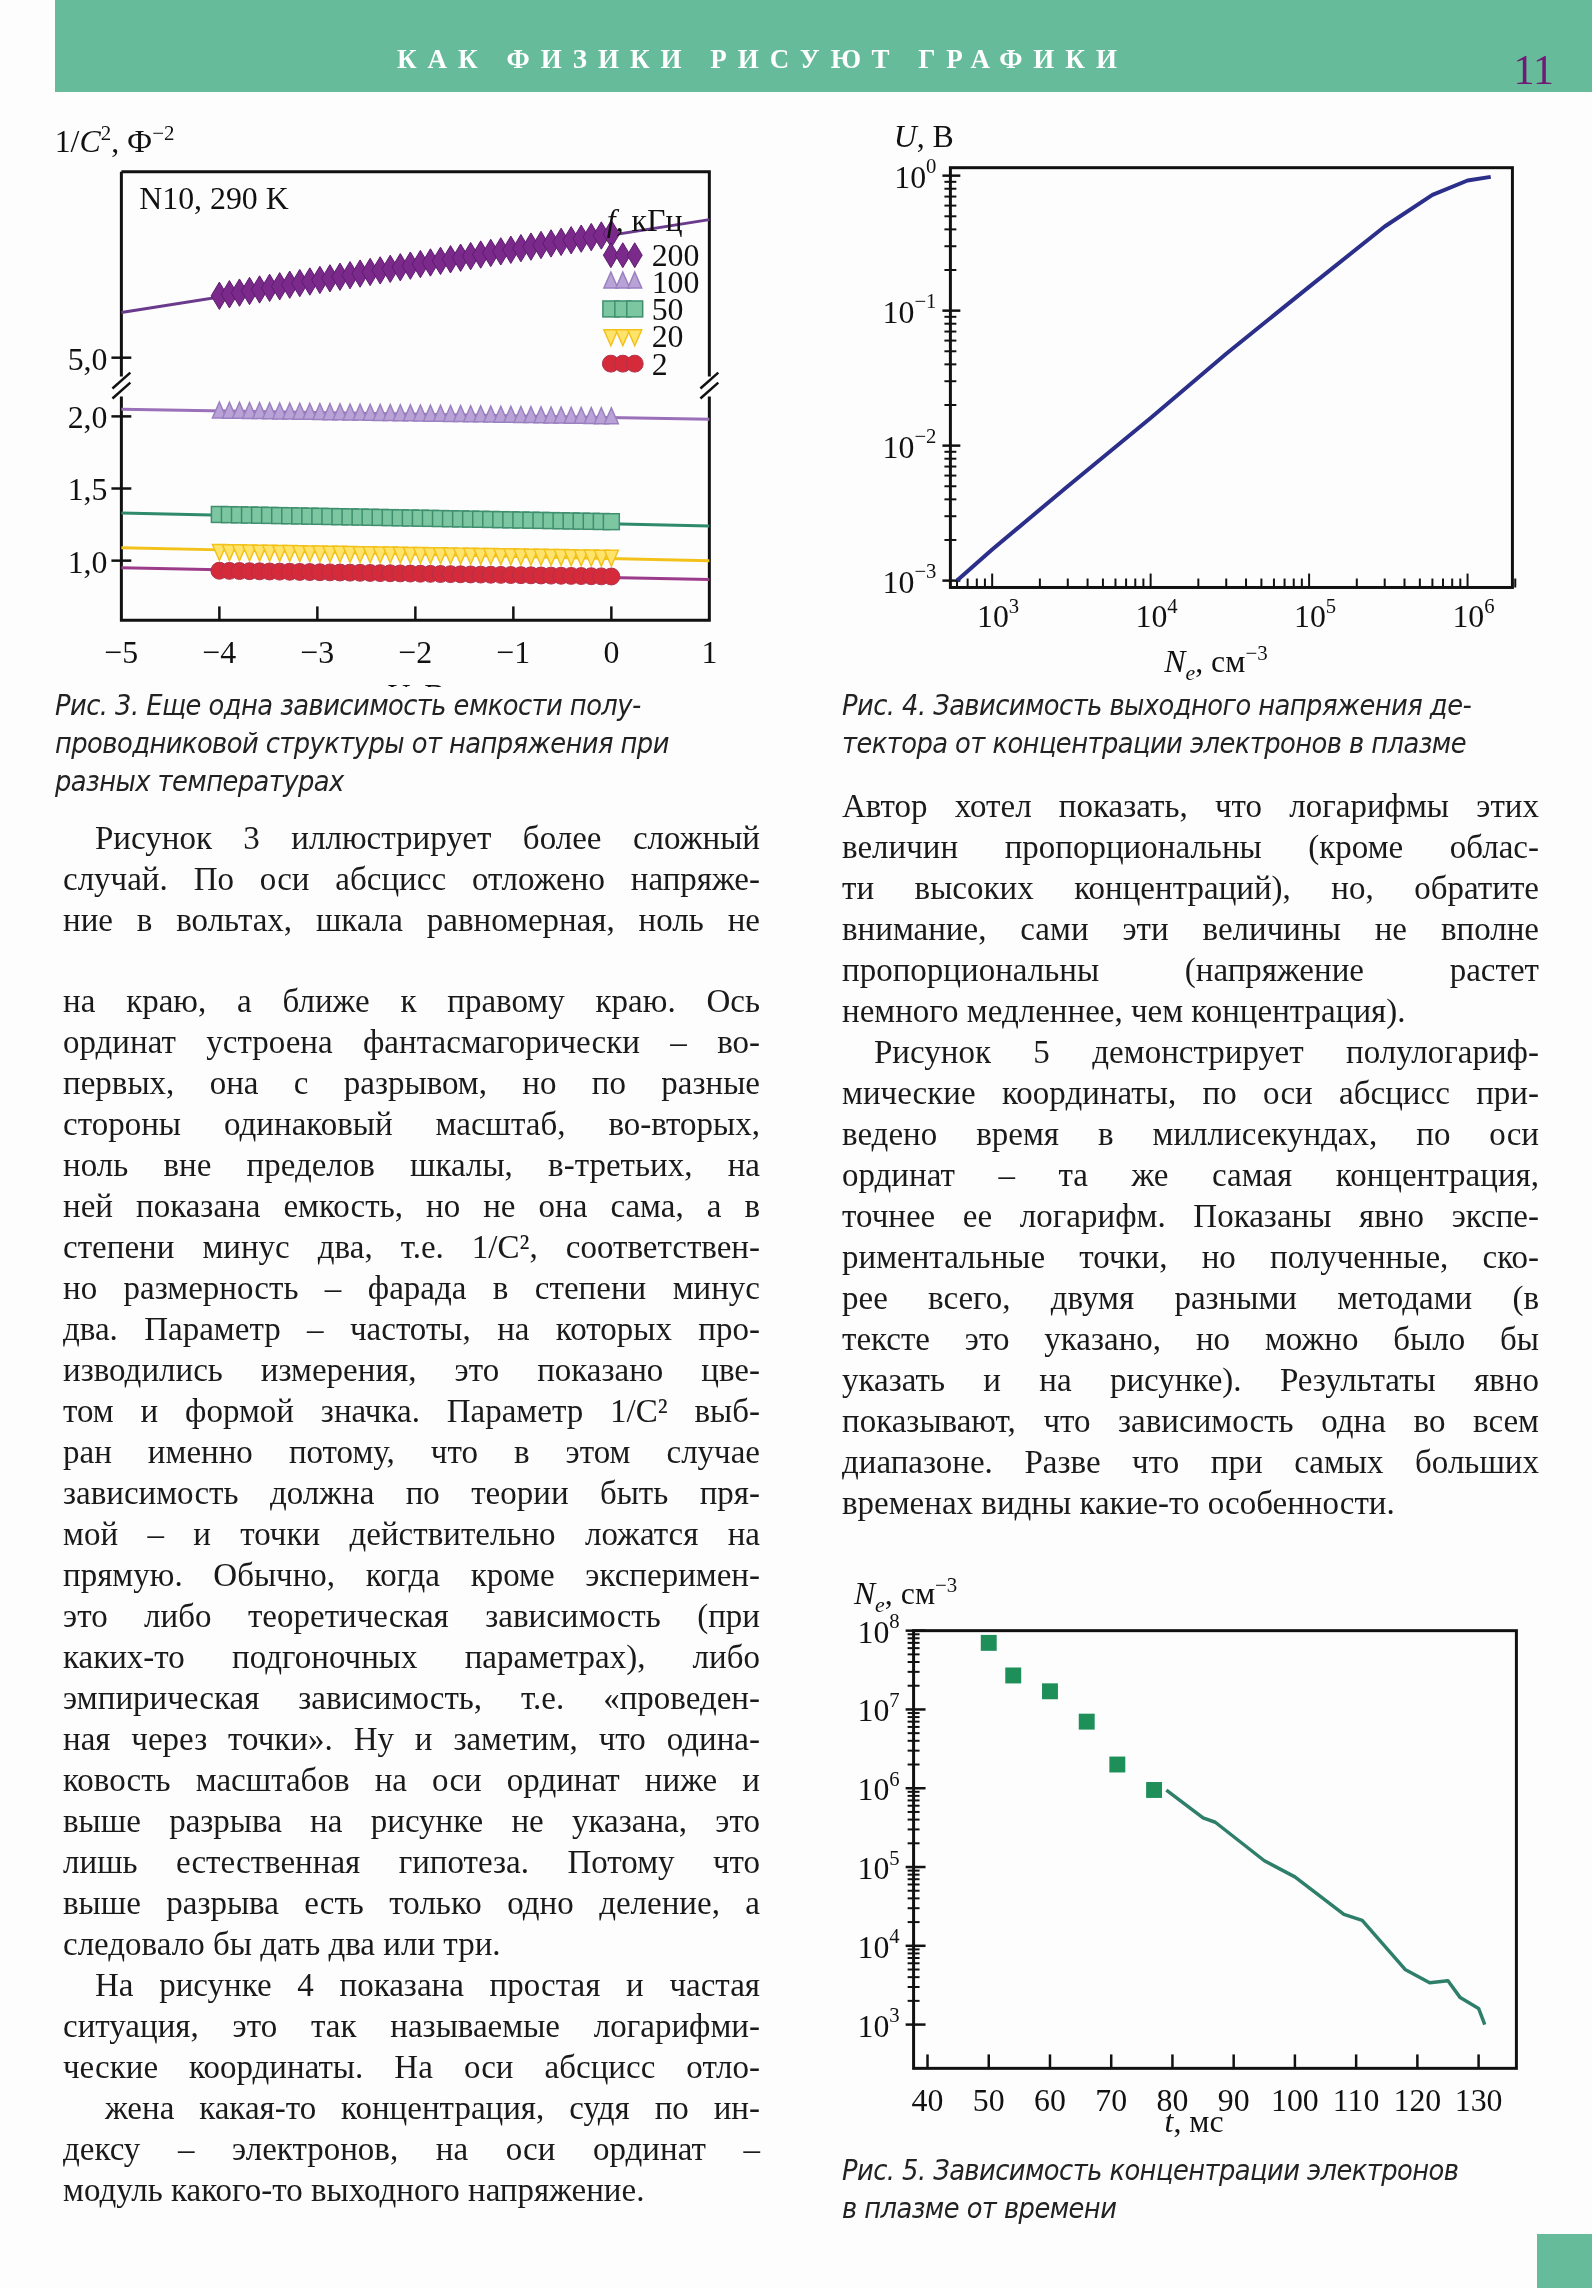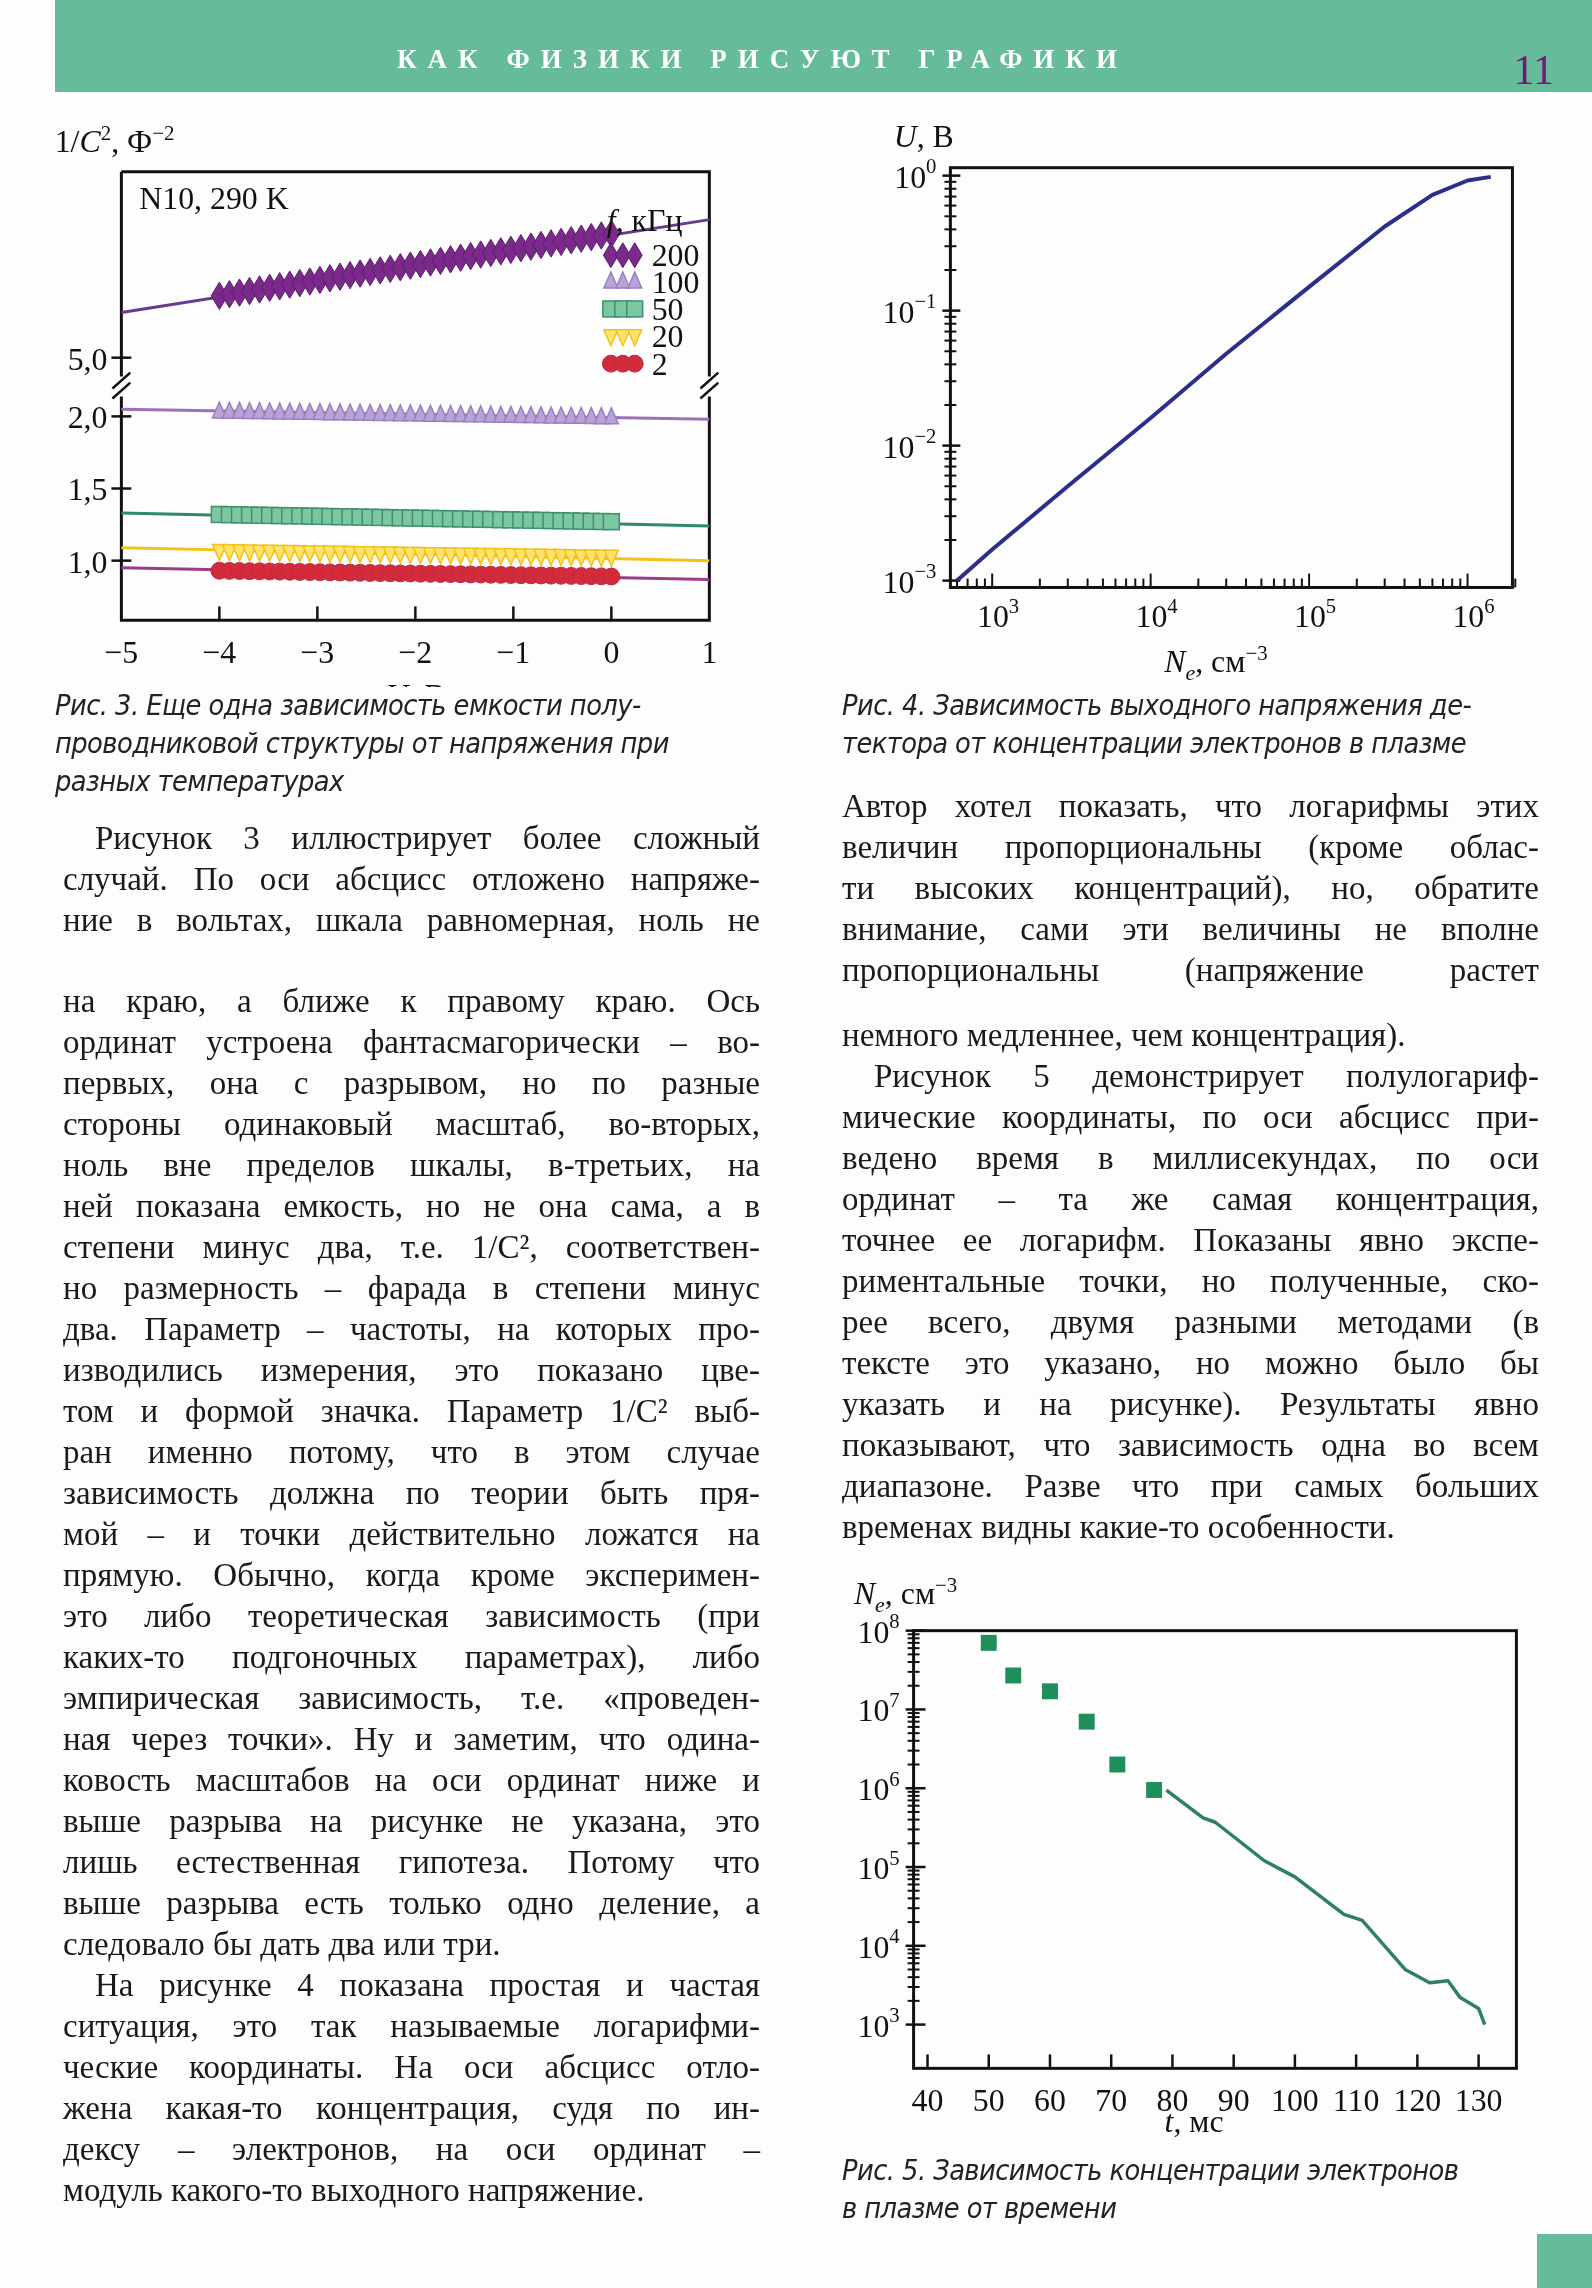--- a/index.html
+++ b/index.html
@@ -392,32 +392,32 @@
     <div style="text-align: justify; text-align-last: justify; white-space: nowrap;">эмпирическая зависимость, т.е. «проведен-</div>
     <div style="text-align: justify; text-align-last: justify; white-space: nowrap; font-family: Liberation Serif, serif;">ная через точки». Ну и заметим, что одина-</div>
     <div style="text-align: justify; text-align-last: justify; white-space: nowrap;">ковость масштабов на оси ординат ниже и</div>
     <div style="text-align: justify; text-align-last: justify; white-space: nowrap;">выше разрыва на рисунке не указана, это</div>
     <div style="text-align: justify; text-align-last: justify; white-space: nowrap;">лишь естественная гипотеза. Потому что</div>
     <div style="text-align: justify; text-align-last: justify; white-space: nowrap;">выше разрыва есть только одно деление, а</div>
     <div style="text-align: left; text-align-last: left; white-space: nowrap;">следовало бы дать два или три.</div>
     <div style="text-align: justify; text-align-last: justify; text-indent: 32px; white-space: nowrap;">На рисунке 4 показана простая и частая</div>
     <div style="text-align: justify; text-align-last: justify; white-space: nowrap;">ситуация, это так называемые логарифми-</div>
     <div style="text-align: justify; text-align-last: justify; white-space: nowrap;">ческие координаты. На оси абсцисс отло-</div>
-    <div style="text-align: justify; text-align-last: justify; white-space: nowrap;">жена какая-то концентрация, судя по ин-</div>
+    <div style="text-align: justify; text-align-last: justify; white-space: nowrap; margin-left: 42px;">жена какая-то концентрация, судя по ин-</div>
     <div style="text-align: justify; text-align-last: justify; white-space: nowrap;">дексу – электронов, на оси ординат –</div>
     <div style="text-align: left; text-align-last: left; white-space: nowrap;">модуль какого-то выходного напряжение.</div>
   </div>
 
 <div class="col-right body-text" style="top:786px" id="rightText">
     <div style="text-align: justify; text-align-last: justify; white-space: nowrap;">Автор хотел показать, что логарифмы этих</div>
     <div style="text-align: justify; text-align-last: justify; white-space: nowrap;">величин пропорциональны (кроме облас-</div>
     <div style="text-align: justify; text-align-last: justify; white-space: nowrap;">ти высоких концентраций), но, обратите</div>
     <div style="text-align: justify; text-align-last: justify; white-space: nowrap;">внимание, сами эти величины не вполне</div>
     <div style="text-align: justify; text-align-last: justify; white-space: nowrap;">пропорциональны (напряжение растет</div>
-    <div style="text-align: left; text-align-last: left; white-space: nowrap; margin-top: 24px;">немного медленнее, чем концентрация).</div>
+    <div style="text-align: left; text-align-last: left; white-space: nowrap;">немного медленнее, чем концентрация).</div>
     <div style="text-align: justify; text-align-last: justify; text-indent: 32px; white-space: nowrap;">Рисунок 5 демонстрирует полулогариф-</div>
     <div style="text-align: justify; text-align-last: justify; white-space: nowrap;">мические координаты, по оси абсцисс при-</div>
     <div style="text-align: justify; text-align-last: justify; white-space: nowrap;">ведено время в миллисекундах, по оси</div>
     <div style="text-align: justify; text-align-last: justify; white-space: nowrap;">ординат – та же самая концентрация,</div>
     <div style="text-align: justify; text-align-last: justify; white-space: nowrap;">точнее ее логарифм. Показаны явно экспе-</div>
     <div style="text-align: justify; text-align-last: justify; white-space: nowrap;">риментальные точки, но полученные, ско-</div>
     <div style="text-align: justify; text-align-last: justify; white-space: nowrap;">рее всего, двумя разными методами (в</div>
     <div style="text-align: justify; text-align-last: justify; white-space: nowrap;">тексте это указано, но можно было бы</div>
     <div style="text-align: justify; text-align-last: justify; white-space: nowrap;">указать и на рисунке). Результаты явно</div>
     <div style="text-align: justify; text-align-last: justify; white-space: nowrap;">показывают, что зависимость одна во всем</div>

